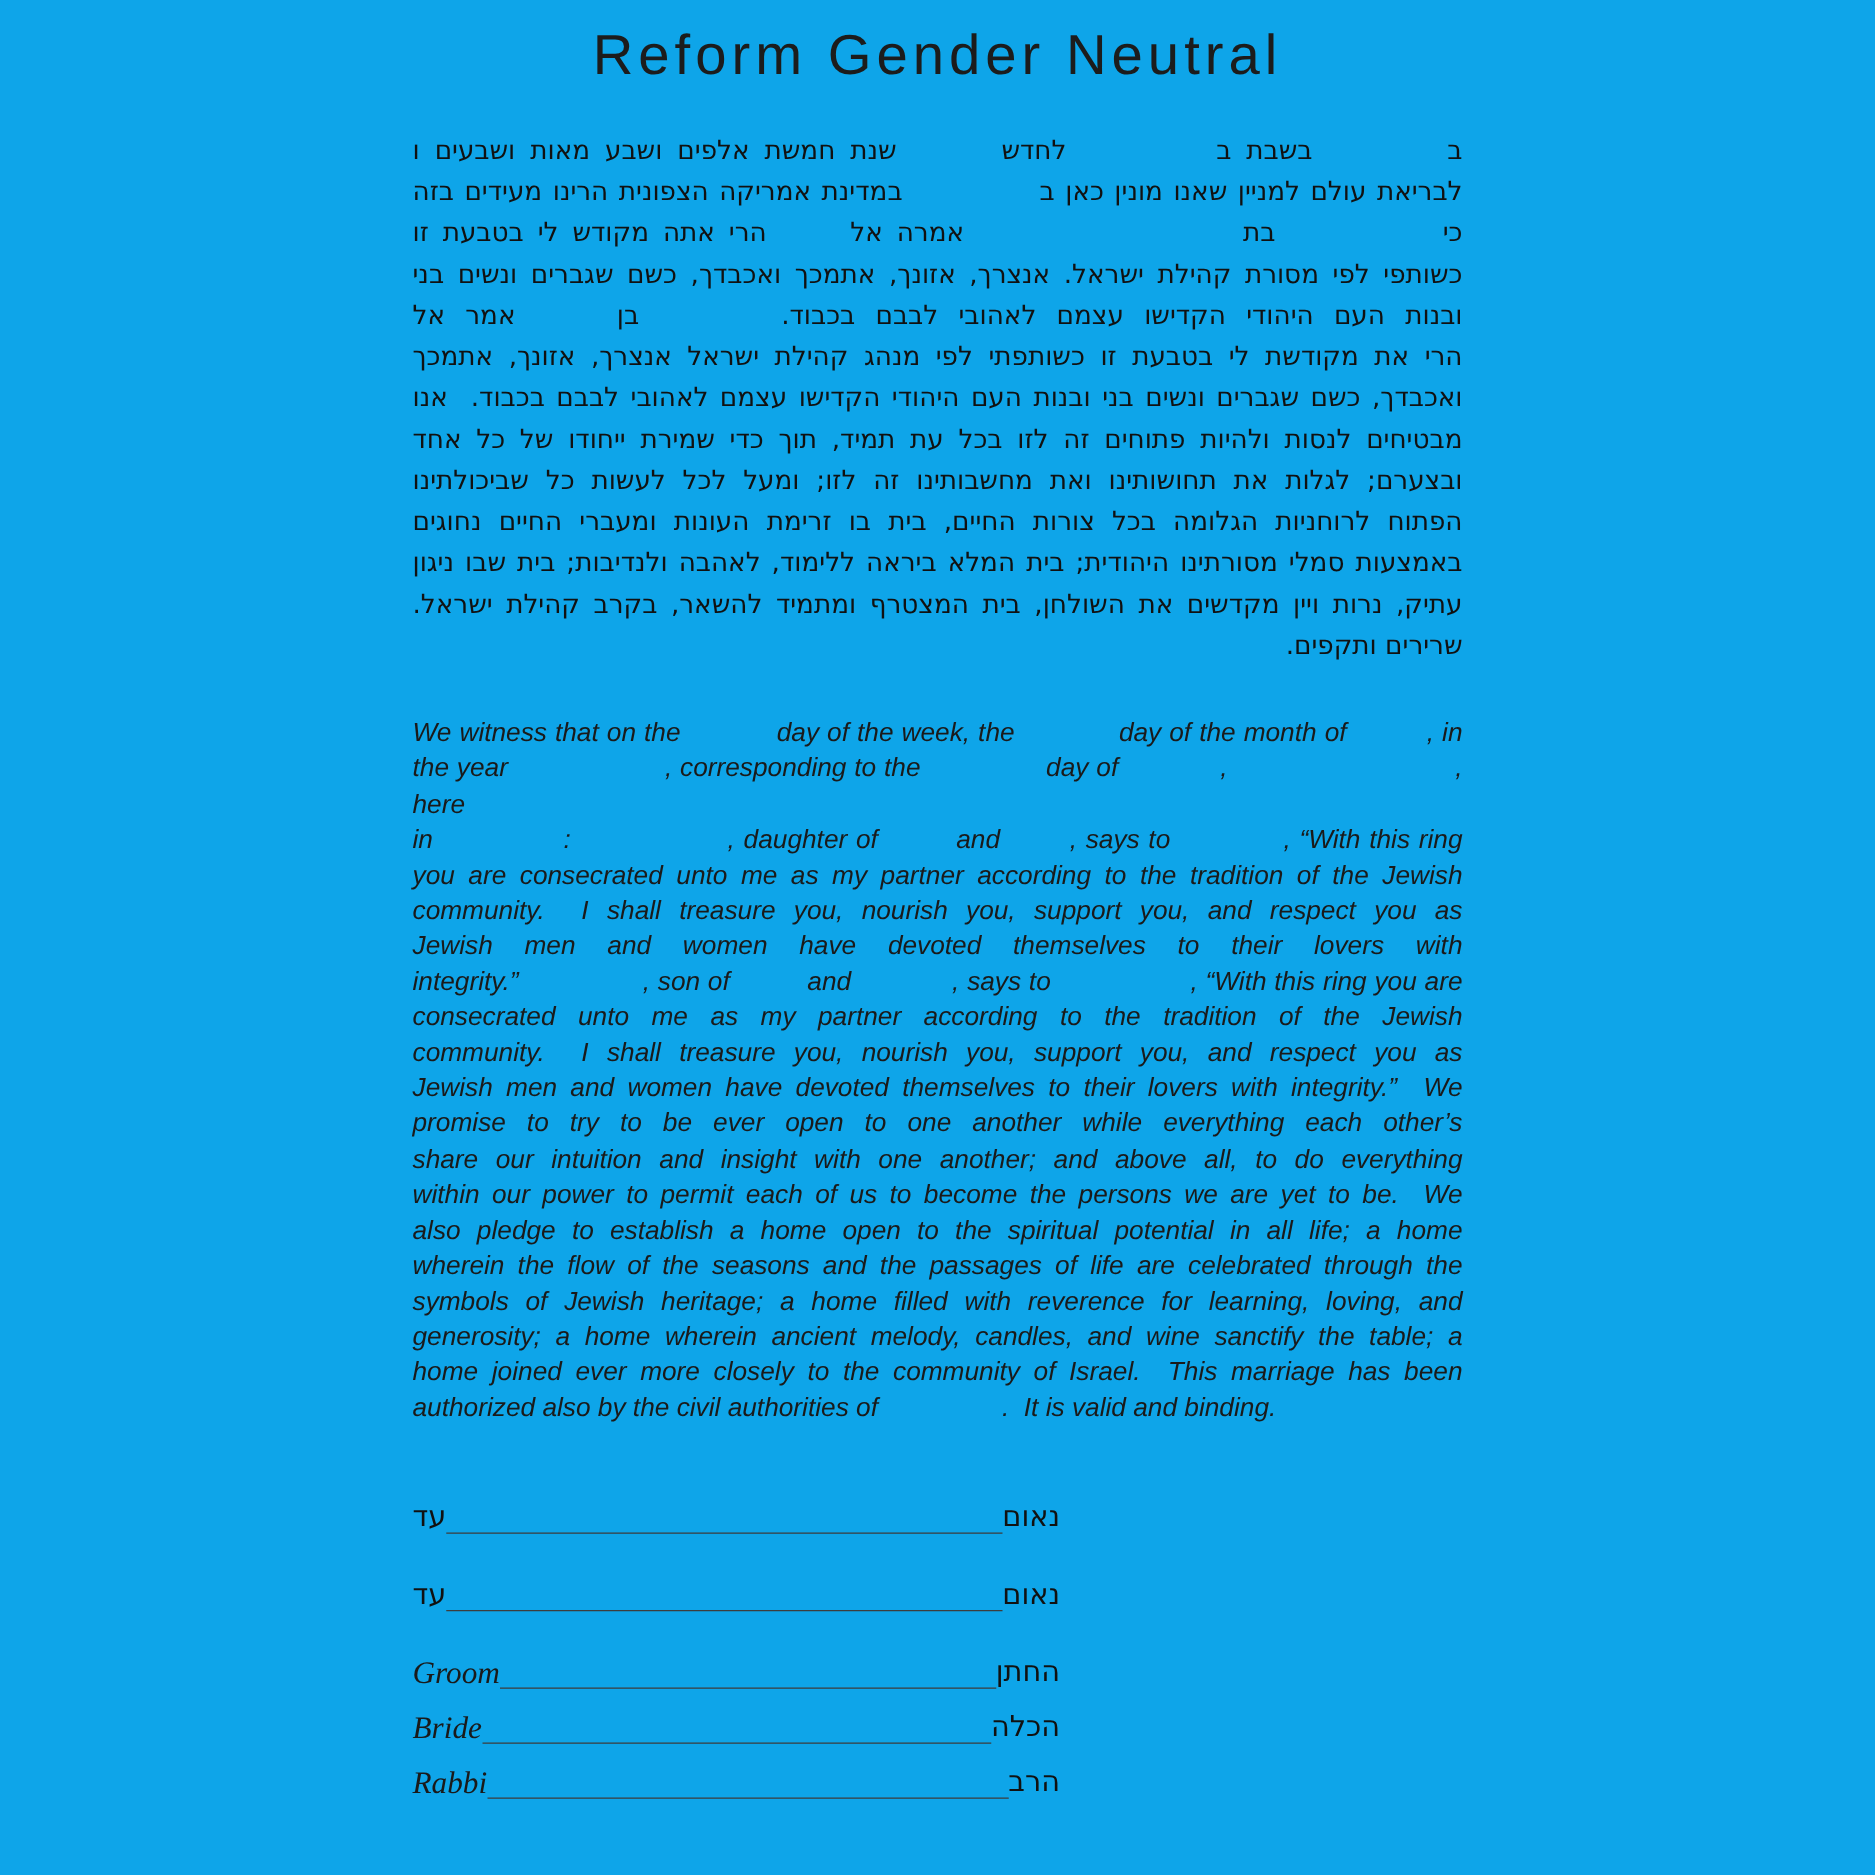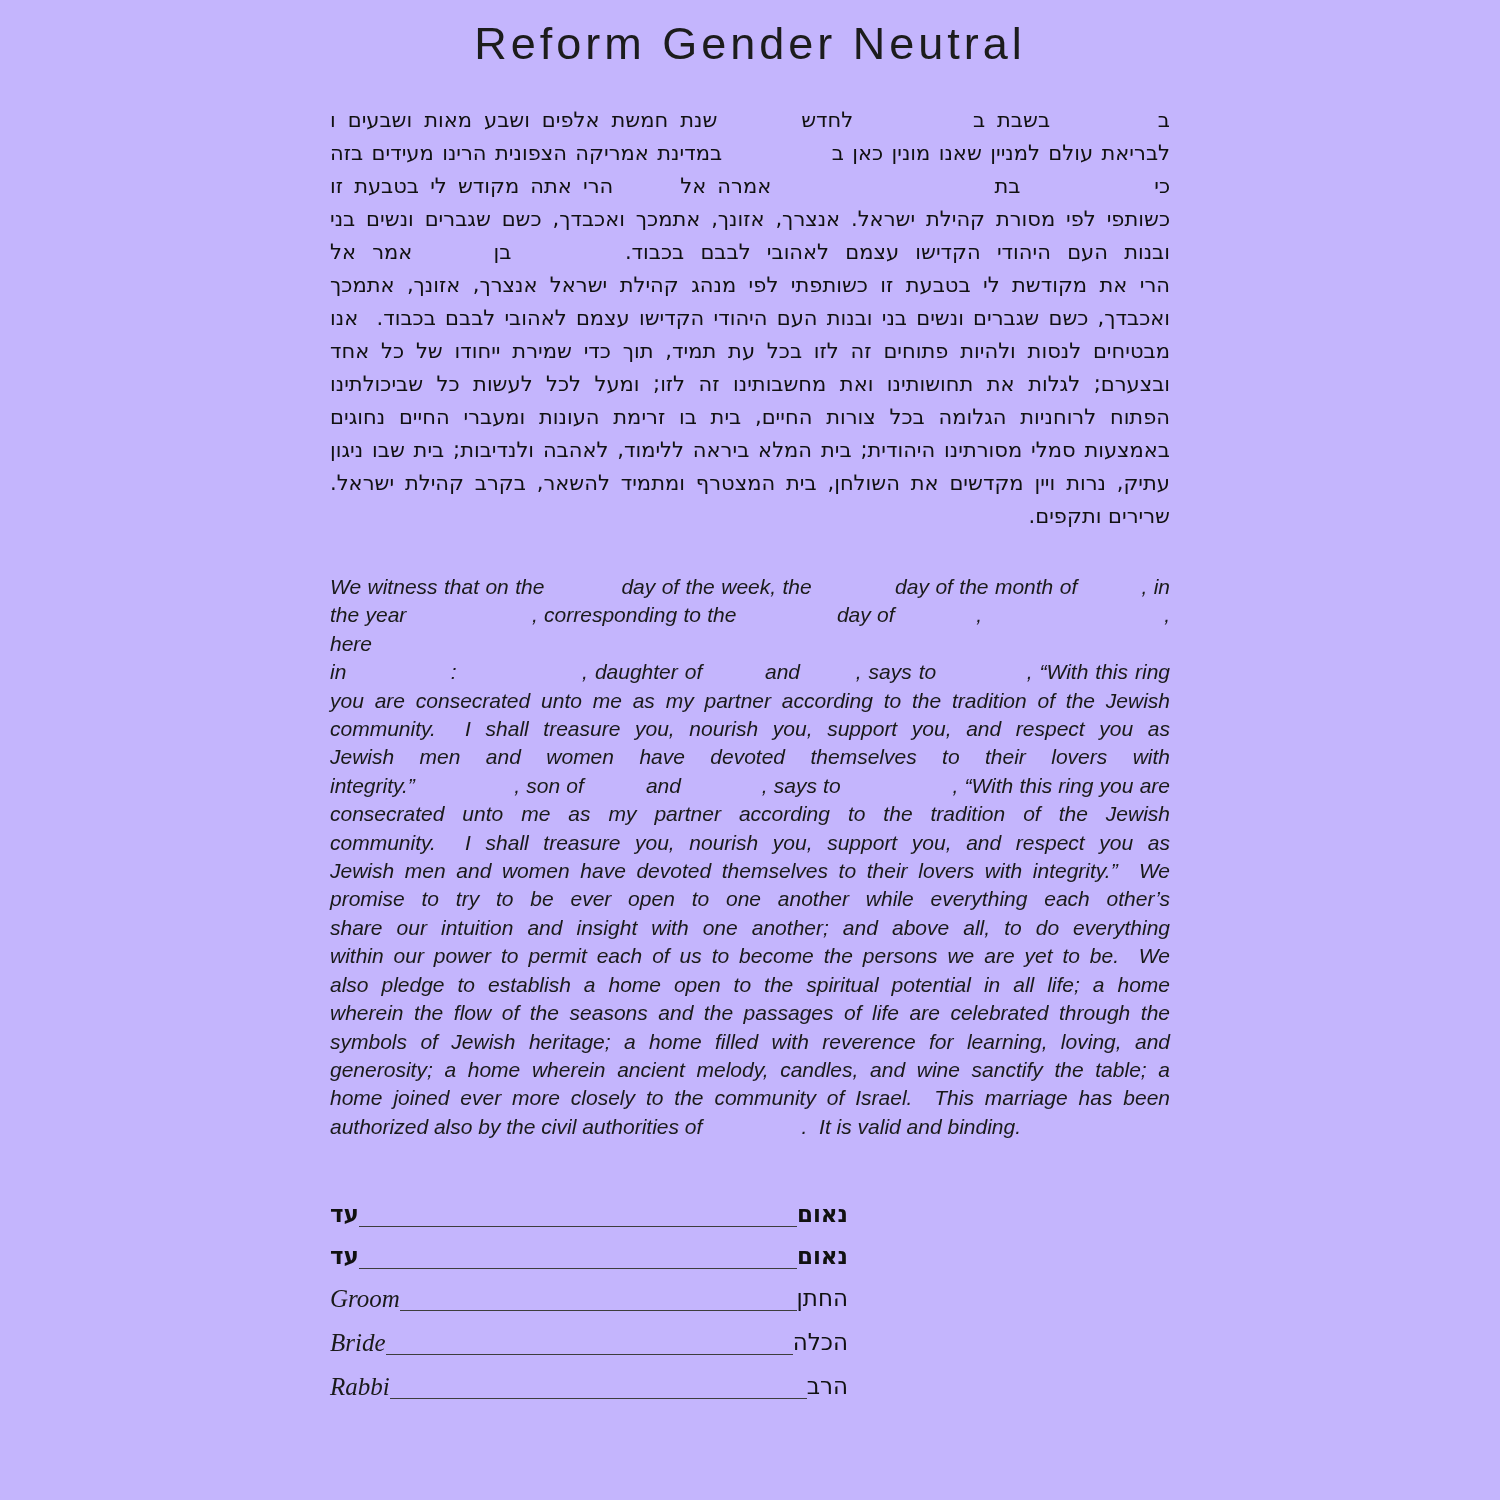--- a/index.html
+++ b/index.html
@@ -1,21 +1,21 @@
 <!DOCTYPE html>
 <html><head>
 <meta charset="utf-8">
 <style>
   html, body { margin: 0; padding: 0; }
   body { background: #ffffff; }
   .page {
     position: relative;
     width: 1500px;
     height: 1500px;
-    background: #c4b5fd;
+    background: #0ea5e9;
     overflow: hidden;
     color: #1a1a1a;
   }
   .title {
     margin: 18px 0 0 0;
     text-align: center;
     font-family: "Liberation Sans", sans-serif;
     font-weight: 400;
     font-size: 45px;
     letter-spacing: 4px;
@@ -47,21 +47,21 @@
   .lastline-ltr { text-align: left; }
   .signatures {
     width: 518px;
     margin: 52px 0 0 330px;
   }
   .sig-row {
     display: flex;
     align-items: flex-end;
     height: 34px;
   }
-  .sig-row.gap-lg { margin-bottom: 8px; font-weight: bold; }
+  .sig-row.gap-lg { margin-bottom: 28px; }
   .sig-row.gap-sm { margin-bottom: 10px; }
   .sig-line {
     flex: 1 1 auto;
     border-bottom: 1.5px solid #3d3d3d;
     height: 100%;
   }
   .lbl-heb {
     font-family: "DejaVu Sans", sans-serif;
     font-size: 23px;
     color: #111111;

